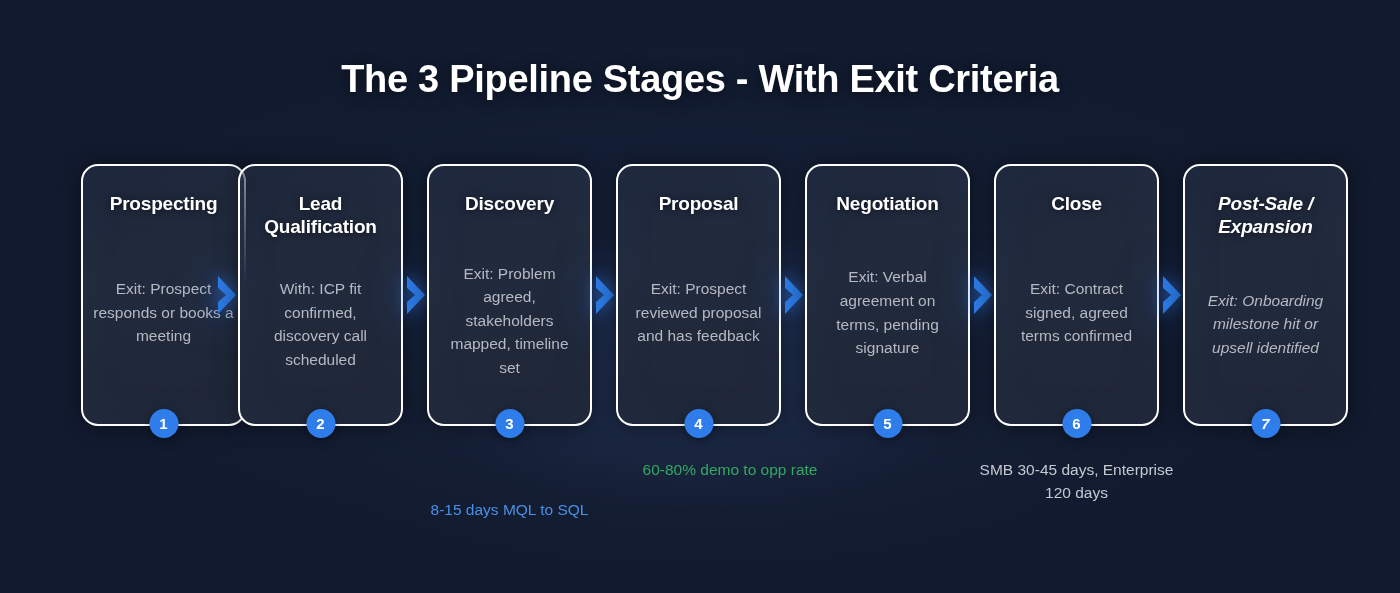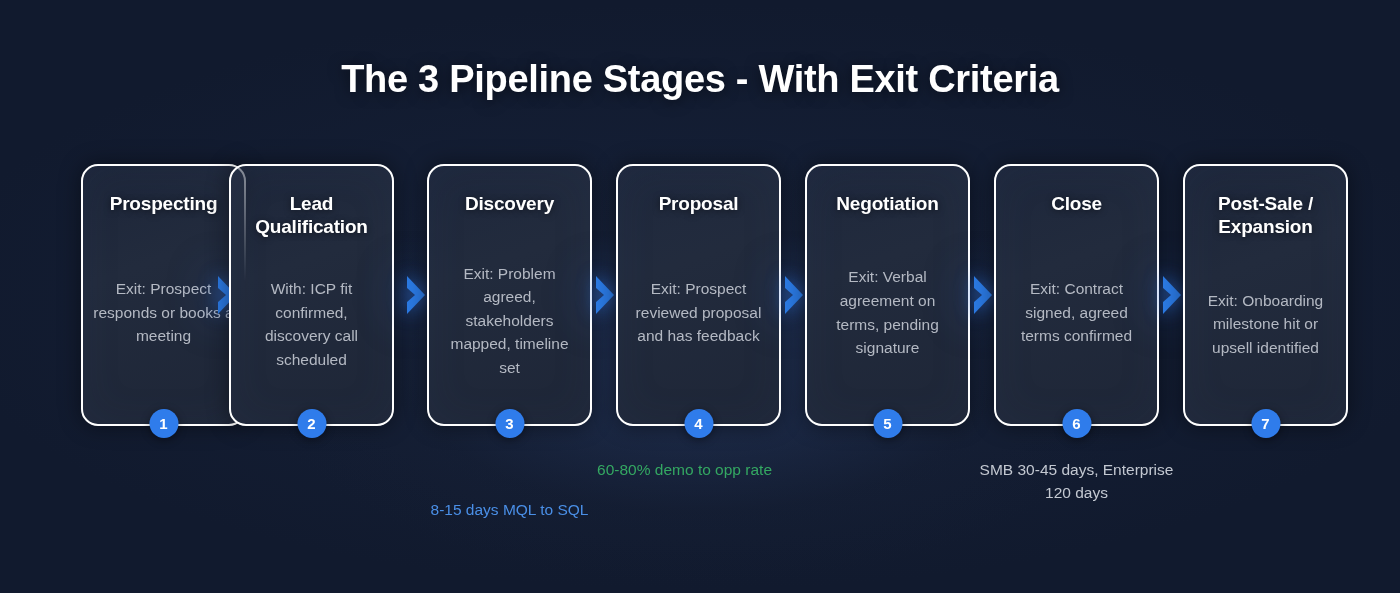--- a/index.html
+++ b/index.html
@@ -108,21 +108,21 @@
       <div class="stage-body">
         <div class="stage-exit">Exit: Prospect responds or books a meeting</div>
       </div>
       <div class="stage-badge">1</div>
     </div>
     <div class="connector" style="left: 164px;">
       <svg width="26" height="44" viewBox="0 0 26 44" aria-hidden="true">
         <path d="M4 3 L22 22 L4 41 L4 29 L12 22 L4 15 Z" fill="#2b7ae4"></path>
       </svg>
     </div>
-    <div class="stage" style="left: 180px;">
+    <div class="stage" style="left: 189px;">
       <div class="stage-title">Lead Qualification</div>
       <div class="stage-body">
         <div class="stage-exit">With: ICP fit confirmed, discovery call scheduled</div>
       </div>
       <div class="stage-badge">2</div>
     </div>
     <div class="connector" style="left: 353px;">
       <svg width="26" height="44" viewBox="0 0 26 44" aria-hidden="true">
         <path d="M4 3 L22 22 L4 41 L4 29 L12 22 L4 15 Z" fill="#2b7ae4"></path>
       </svg>
@@ -168,26 +168,26 @@
       <div class="stage-body">
         <div class="stage-exit">Exit: Contract signed, agreed terms confirmed</div>
       </div>
       <div class="stage-badge">6</div>
     </div>
     <div class="connector" style="left: 1109px;">
       <svg width="26" height="44" viewBox="0 0 26 44" aria-hidden="true">
         <path d="M4 3 L22 22 L4 41 L4 29 L12 22 L4 15 Z" fill="#2b7ae4"></path>
       </svg>
     </div>
-    <div class="stage" style="left: 1134px;">
+    <div class="stage" style="left: 1134px; font-style: italic;">
       <div class="stage-title">Post-Sale / Expansion</div>
       <div class="stage-body">
         <div class="stage-exit">Exit: Onboarding milestone hit or upsell identified</div>
       </div>
       <div class="stage-badge">7</div>
     </div>
   </div>
 
 <div id="annotation-layer">
     <div class="annotation blue" style="left: 404.5px;">8-15 days MQL to SQL</div>
-    <div class="annotation green" style="left: 562px; text-align: right;">60-80% demo to opp rate</div>
+    <div class="annotation green" style="left: 625px;">60-80% demo to opp rate</div>
     <div class="annotation gray" style="left: 971.5px;">SMB 30-45 days, Enterprise 120 days</div>
   </div>
 
 </body></html>

